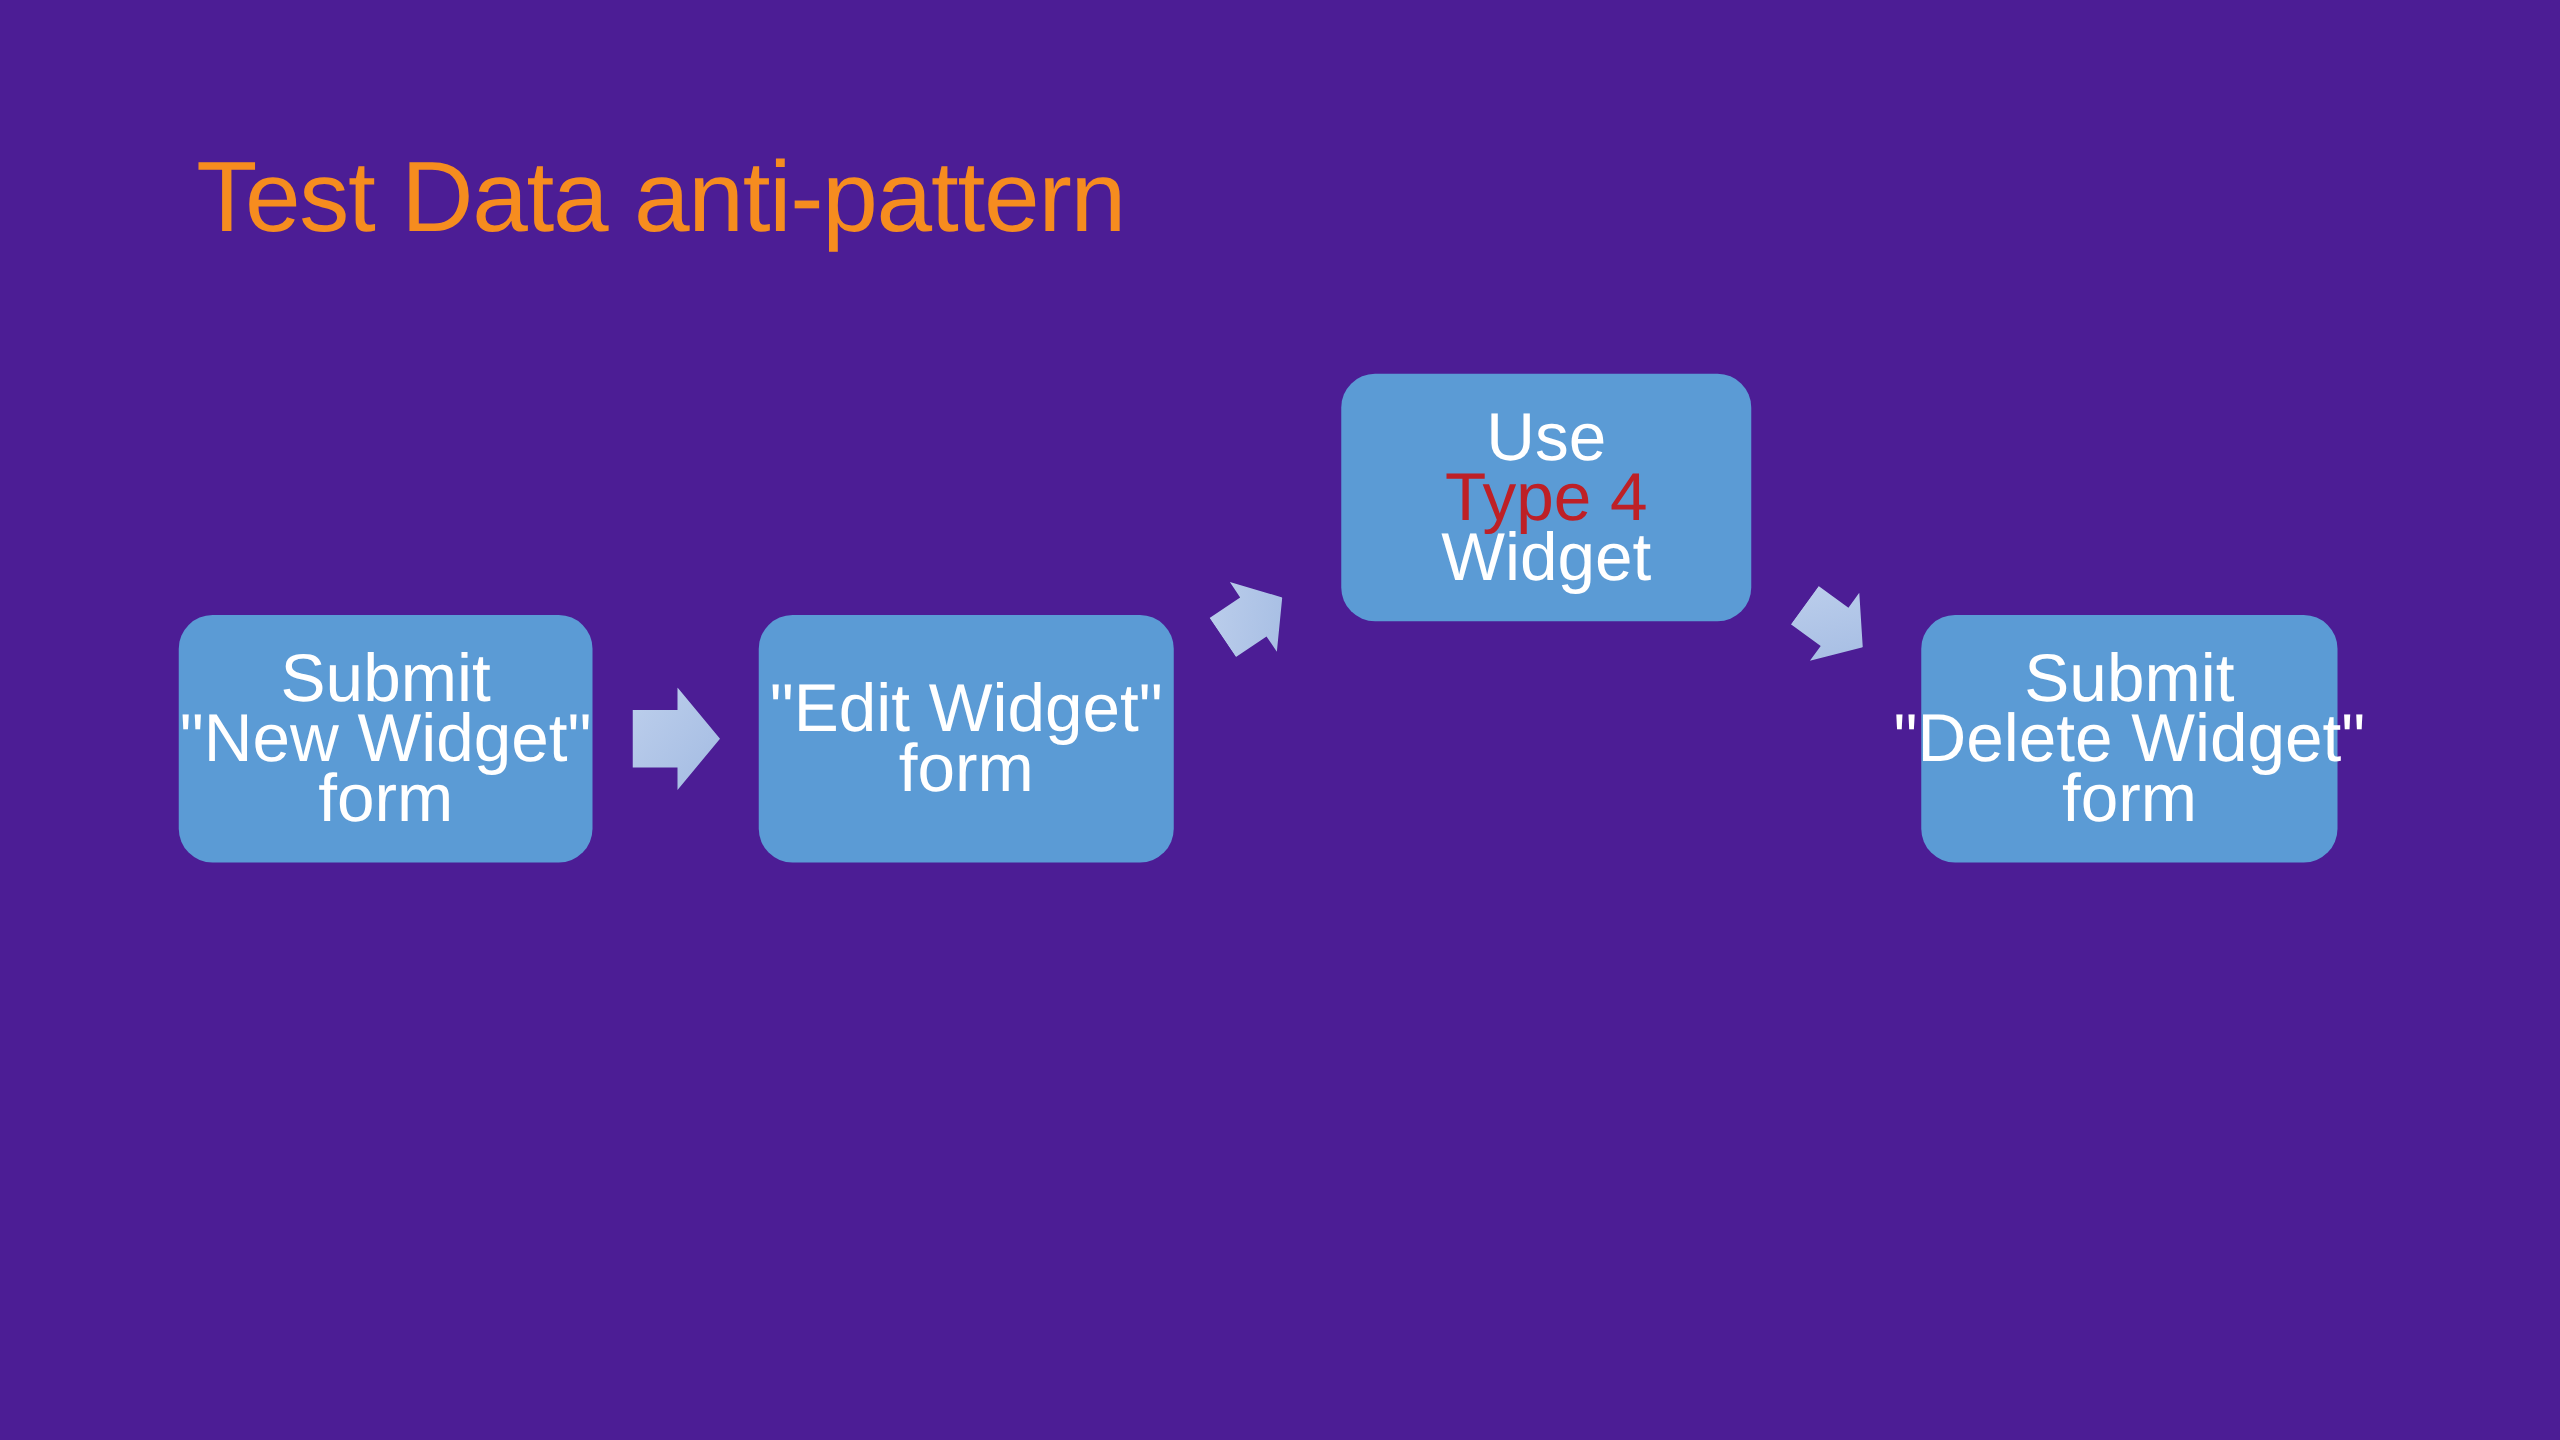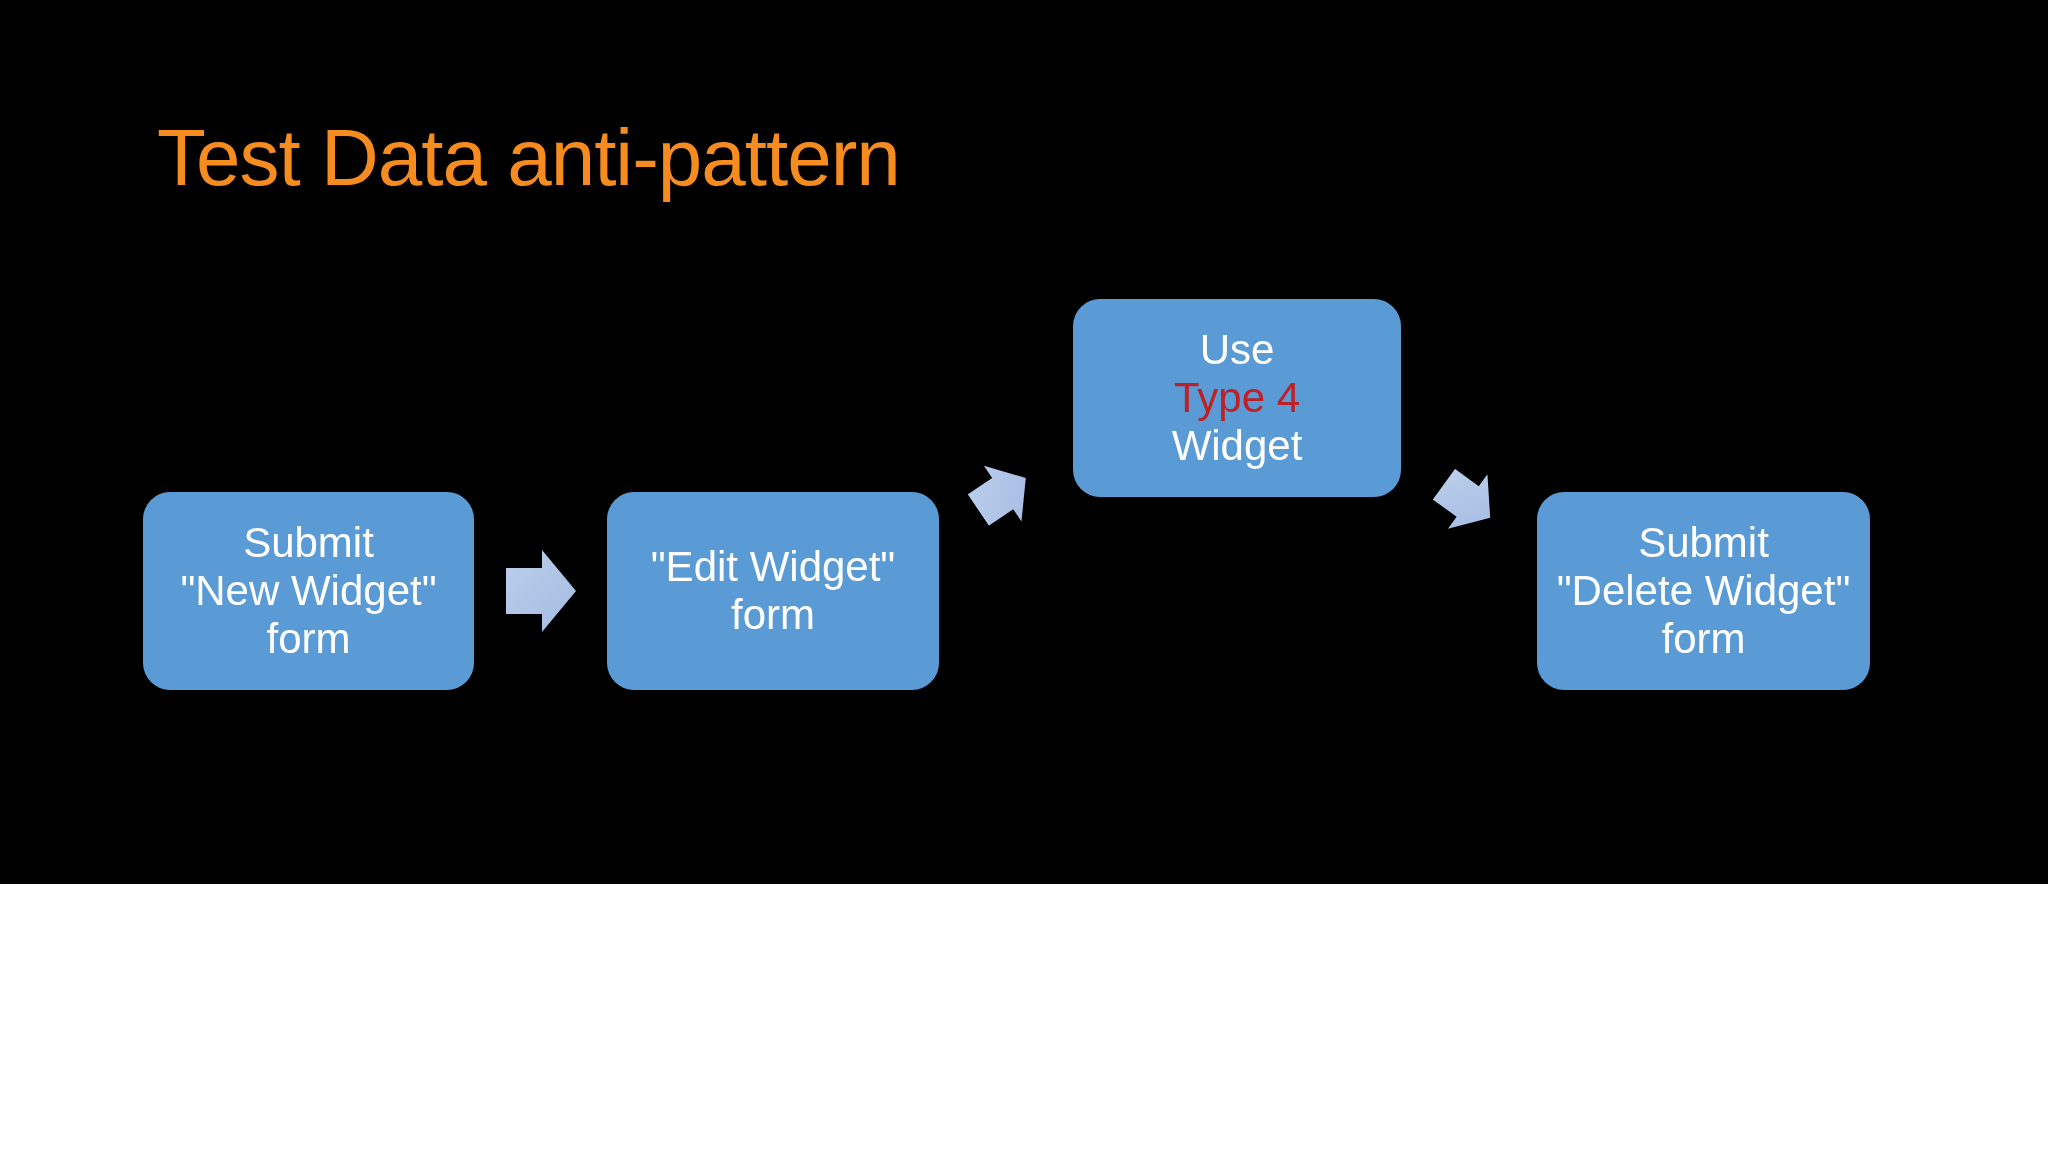--- a/index.html
+++ b/index.html
@@ -3,22 +3,22 @@
 <meta charset="utf-8">
 <style>
   html, body {
     margin: 0;
     padding: 0;
     background: #ffffff;
   }
   .slide {
     position: relative;
     width: 2048px;
-    height: 884px;
-    background: #000000;
+    height: 1152px;
+    background: #4c1d95;
     overflow: hidden;
     font-family: "Liberation Sans", sans-serif;
   }
   .title {
     position: absolute;
     left: 157px;
     top: 118px;
     margin: 0;
     font-size: 80px;
     font-weight: normal;
@@ -31,21 +31,21 @@
     position: absolute;
     width: 331px;
     height: 198px;
     background: #5B9BD5;
     border-radius: 27px;
     display: flex;
     flex-direction: column;
     justify-content: center;
     align-items: center;
     color: #ffffff;
-    font-size: 42px;
+    font-size: 54px;
     line-height: 48px;
     text-align: center;
   }
   .box .line { white-space: nowrap; }
   .box .hl { color: #BE2026; }
   .box .gap { }
   #box1 { left: 143px; top: 492px; }
   #box2 { left: 607px; top: 492px; width: 332px; }
   #box3 { left: 1073px; top: 299px; width: 328px; }
   #box4 { left: 1537px; top: 492px; width: 333px; }

